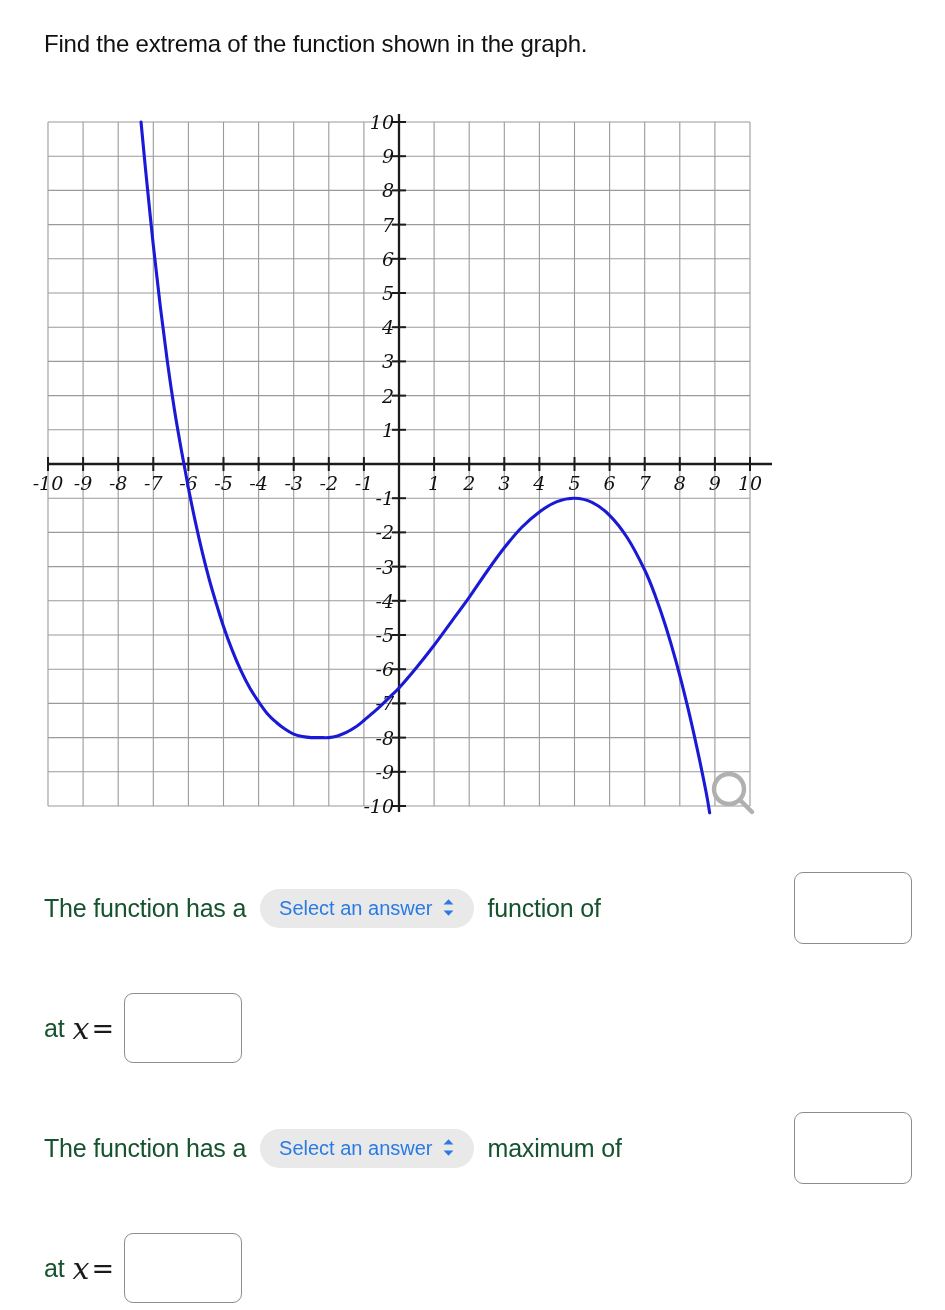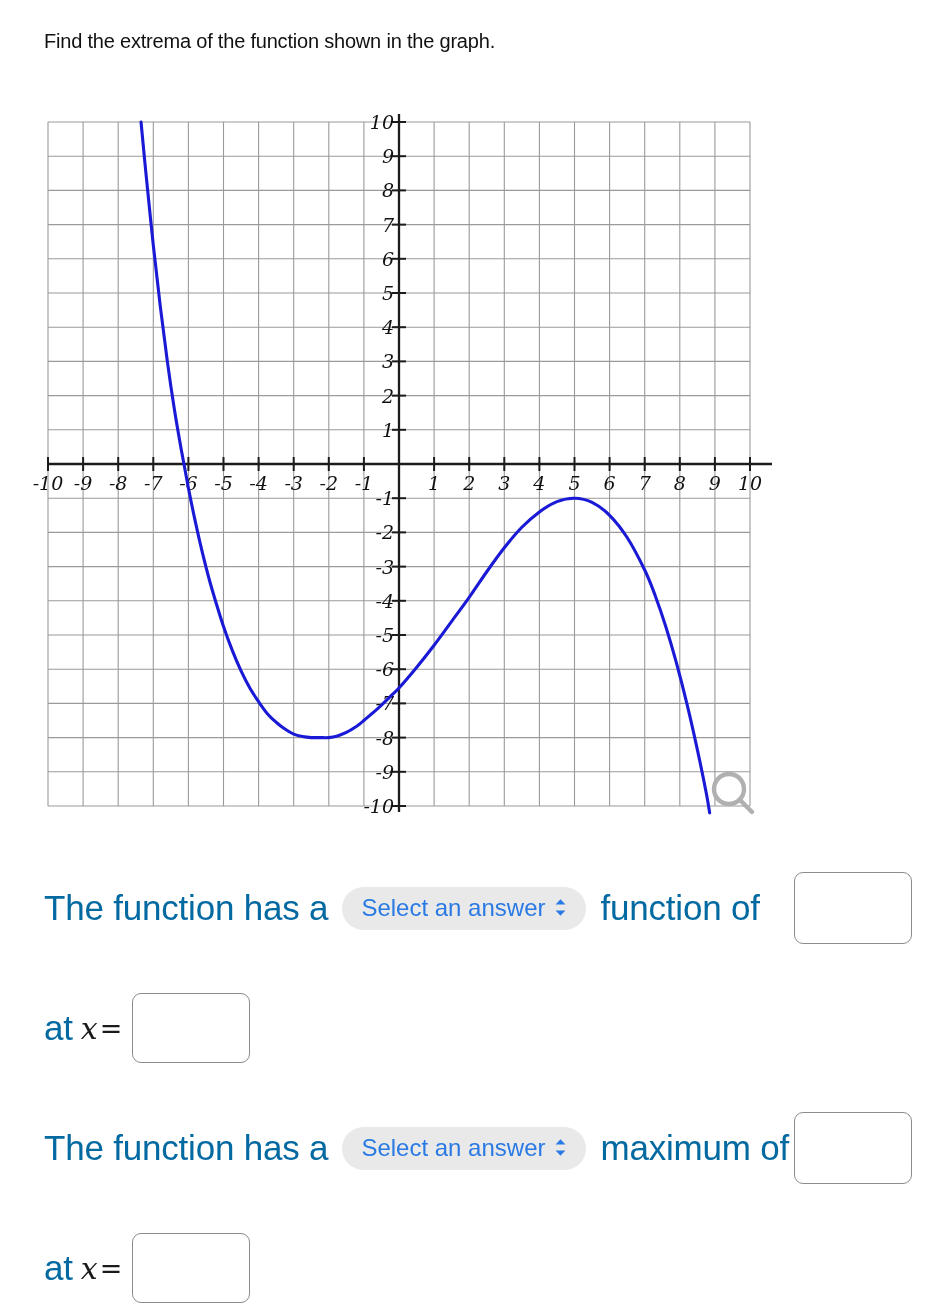--- a/index.html
+++ b/index.html
@@ -12,21 +12,21 @@
     color: #1a1a1a;
     overflow: hidden;
     position: relative;
   }
 
   
   #prompt {
     position: absolute;
     left: 44px;
     top: 28px;
-    font-size: 20px;
+    font-size: 24px;
     line-height: 1.3;
     letter-spacing: -0.2px;
     color: #111111;
     white-space: nowrap;
   }
 
   
   #graph-panel {
     position: absolute;
     left: 20px;
@@ -43,22 +43,22 @@
     top: 848px;
     width: 945px;
   }
   .answer-row {
     display: flex;
     align-items: center;
     padding-left: 44px;
     height: 120px;
   }
   .row-text {
-    font-size: 35px;
-    color: #0369a1;
+    font-size: 25px;
+    color: #14532d;
     letter-spacing: -0.2px;
     white-space: nowrap;
   }
   .math-var {
     font-family: "DejaVu Serif", "Liberation Serif", serif;
     font-style: italic;
     font-size: 30px;
     padding: 0 2px 0 8px;
   }
   .math-eq {
@@ -73,21 +73,21 @@
     background: #e9e9e9;
     border: none;
     border-radius: 999px;
     padding: 9px 19px 10px 19px;
     margin: 0 14px;
     cursor: pointer;
     line-height: 1;
   }
   .select-pill-label {
     color: #2a7ae4;
-    font-size: 24px;
+    font-size: 20px;
     font-family: "Liberation Sans", sans-serif;
     white-space: nowrap;
   }
   .chev {
     display: inline-block;
     width: 13px;
     height: 19px;
     flex: 0 0 auto;
   }
   .answer-box {

